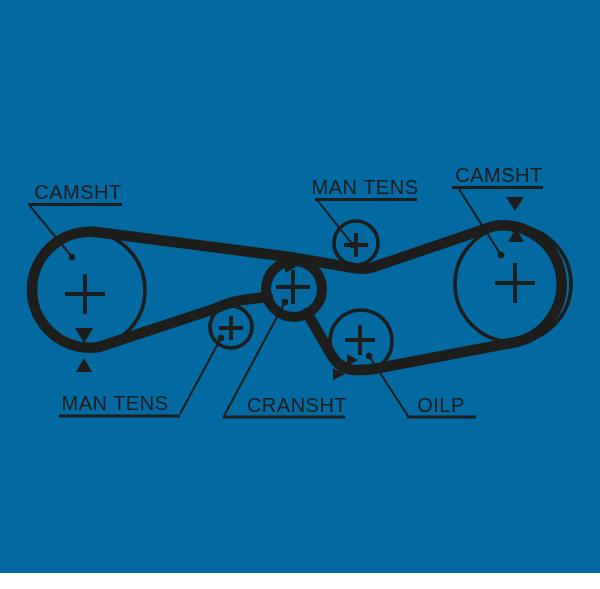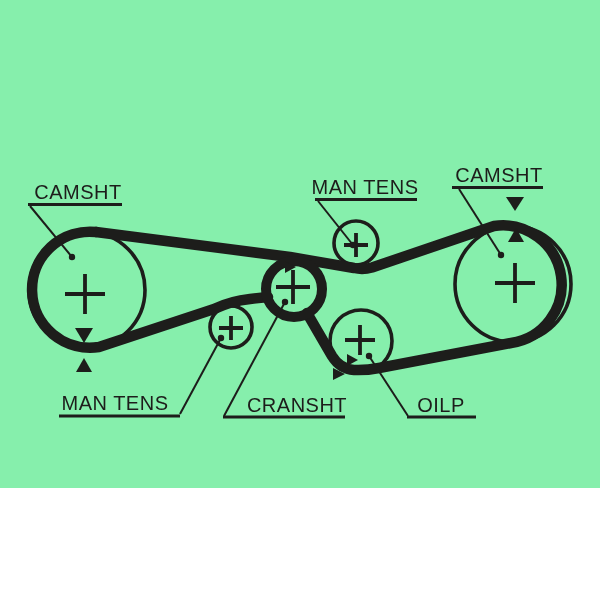--- a/index.html
+++ b/index.html
@@ -7,22 +7,22 @@
     padding: 0;
     background: #ffffff;
     width: 600px;
     height: 589px;
     overflow: hidden;
     font-family: "Liberation Sans", sans-serif;
   }
   .canvas-wrap {
     position: relative;
     width: 600px;
-    height: 488px;
-    background: #86efac;
+    height: 573px;
+    background: #0369a1;
   }
   svg { display: block; }
   .label-text {
     font-family: "Liberation Sans", sans-serif;
     font-size: 20px;
     letter-spacing: 0.5px;
     fill: #1d1d1b;
   }
 </style>
 </head>

